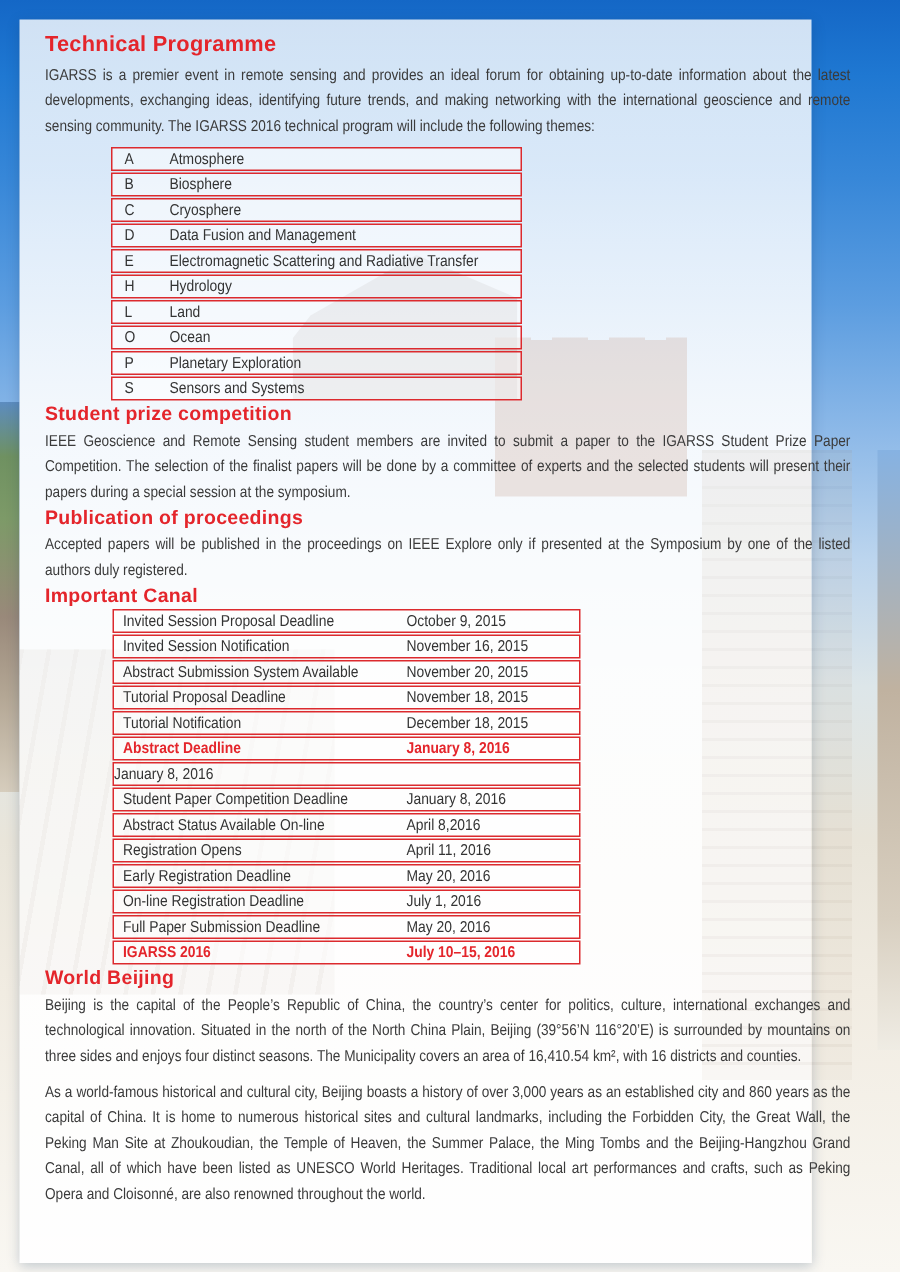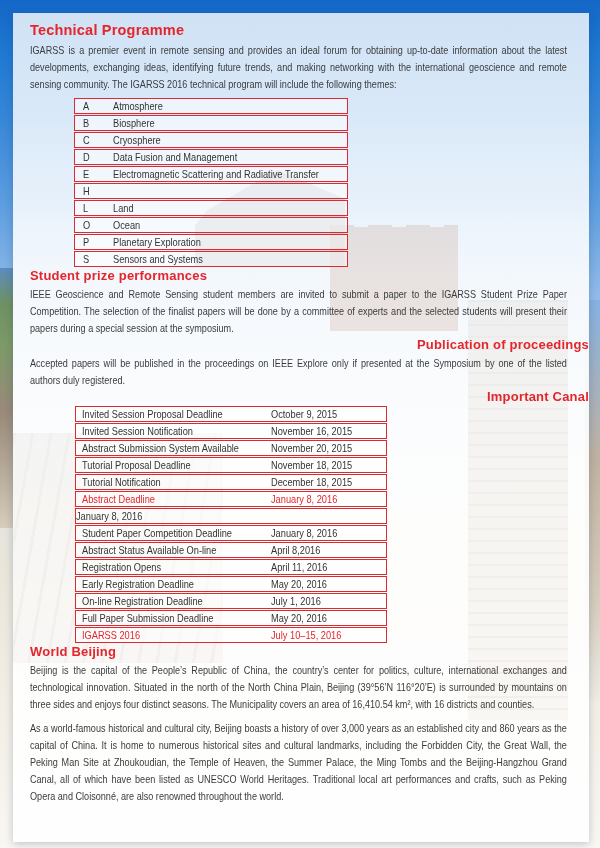--- a/index.html
+++ b/index.html
@@ -17,21 +17,21 @@
   }
   .strip-left{
     position:absolute;left:0;top:268px;width:13px;height:260px;
     background:linear-gradient(180deg,#5c8cc0 0%, #6f9161 14%, #7d9a68 30%, #99897a 55%, #b3a694 75%, #d6cdbd 100%);
   }
   .strip-right{
     position:absolute;right:0;top:300px;width:15px;height:400px;
     background:linear-gradient(180deg,#86b2e2 0%, #c0b2a0 40%, #d8cfc0 78%, #efece4 100%);
   }
   .card{
-    position:absolute;left:13px;top:13px;width:576px;height:829px;z-index:0;
+    position:absolute;left:13px;top:13px;width:528px;height:829px;z-index:0;
     box-sizing:border-box;padding-left:17px;
     background:linear-gradient(180deg, rgba(255,255,255,0.80) 0%, rgba(248,251,255,0.84) 12%,
                rgba(255,255,255,0.90) 32%, rgba(255,255,255,0.93) 100%);
     box-shadow:0 2px 8px rgba(25,55,95,0.25);
   }
   
   .ghost{position:absolute;z-index:-1;}
   .ghost-roof{
     left:182px;top:157px;width:150px;height:96px;background:#6b6158;opacity:0.18;
     clip-path:polygon(0 58%, 8% 42%, 55% 0, 100% 30%, 100% 100%, 0 100%);
@@ -73,22 +73,22 @@
     box-sizing:border-box;height:16px;margin-bottom:1px;
     border:1.5px solid var(--tred);
     background:rgba(255,255,255,0.55);
     display:flex;align-items:center;
     font-size:10.5px;color:#333;
   }
   .themes .code{flex:0 0 30px;padding-left:8px;}
   .themes .name{flex:1;text-decoration:underline;}
   .dates .lbl{flex:0 0 189px;padding-left:6px;}
   .dates .val{flex:1;}
-  .trow.hl{color:var(--red);font-weight:normal;}
-  .mt11{margin-top:11px;} .mt2{margin-top:2px;text-align:right;} .mt3{margin-top:3px;} .mt5{margin-top:5px;} .mt7{margin-top:7px;}
+  .trow.hl{color:var(--red);font-weight:bold;}
+  .mt11{margin-top:11px;} .mt2{margin-top:2px;} .mt3{margin-top:3px;} .mt5{margin-top:5px;} .mt7{margin-top:7px;}
 </style>
 </head>
 <body>
 
 <div class="page">
   <div class="strip-left"></div>
   <div class="strip-right"></div>
 
   <div class="card">
     <div class="ghost ghost-roof"></div>
@@ -115,40 +115,41 @@
       <div class="trow">
           <span class="code"><span class="cond">D</span></span>
           <span class="name"><span class="cond">Data Fusion and Management</span></span>
         </div>
       <div class="trow">
           <span class="code"><span class="cond">E</span></span>
           <span class="name"><span class="cond">Electromagnetic Scattering and Radiative Transfer</span></span>
         </div>
       <div class="trow">
           <span class="code"><span class="cond">H</span></span>
+          <span class="name"><span class="cond">Hydrology</span></span>
         </div>
       <div class="trow">
           <span class="code"><span class="cond">L</span></span>
           <span class="name"><span class="cond">Land</span></span>
         </div>
       <div class="trow">
           <span class="code"><span class="cond">O</span></span>
           <span class="name"><span class="cond">Ocean</span></span>
         </div>
       <div class="trow">
           <span class="code"><span class="cond">P</span></span>
           <span class="name"><span class="cond">Planetary Exploration</span></span>
         </div>
       <div class="trow">
           <span class="code"><span class="cond">S</span></span>
           <span class="name"><span class="cond">Sensors and Systems</span></span>
         </div>
     </div>
 
-    <h2 class="sec mt11">Student prize performances</h2>
+    <h2 class="sec mt11">Student prize competition</h2>
     <p class="prose mt3">IEEE Geoscience and Remote Sensing student members are invited to submit a paper to the IGARSS Student Prize Paper Competition. The selection of the finalist papers will be done by a committee of experts and the selected students will present their papers during a special session at the symposium.</p>
 
     <h2 class="sec mt2">Publication of proceedings</h2>
     <p class="prose mt3">Accepted papers will be published in the proceedings on IEEE Explore only if presented at the Symposium by one of the listed authors duly registered.</p>
 
     <h2 class="sec mt2">Important Canal</h2>
 
     <div class="tbl dates">
       <div class="trow">
           <span class="lbl"><span class="cond">Invited Session Proposal Deadline</span></span>

